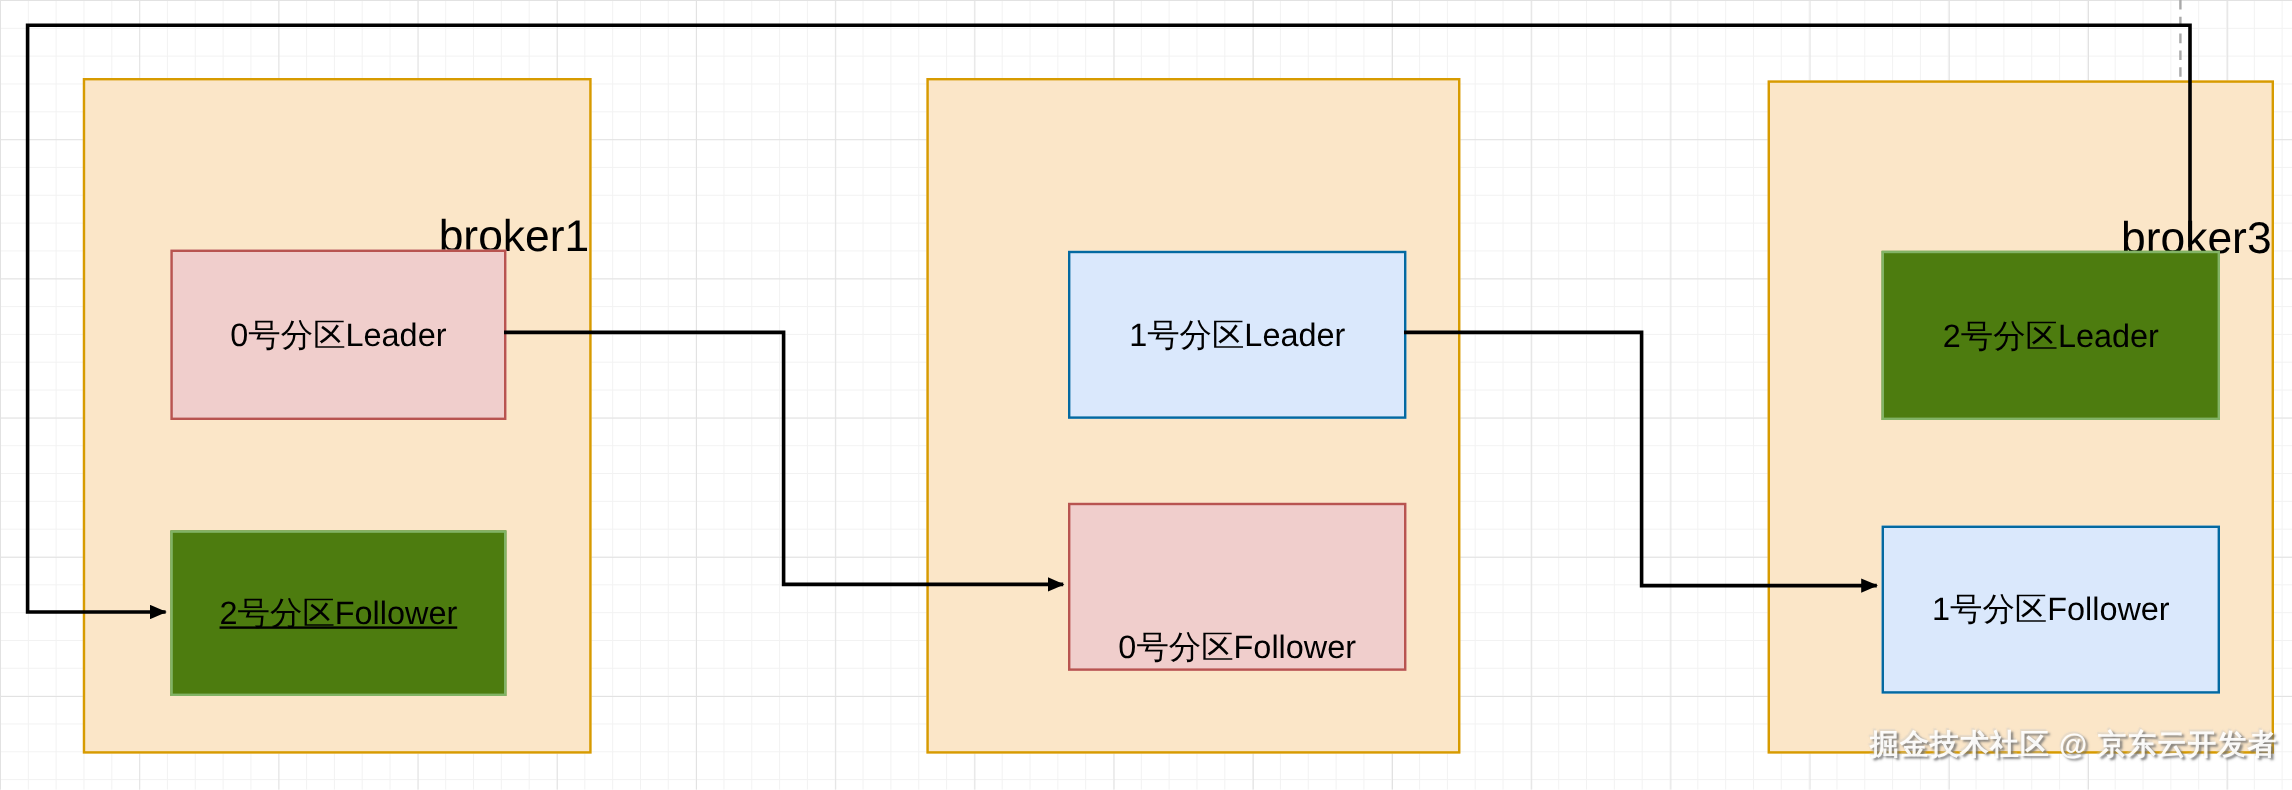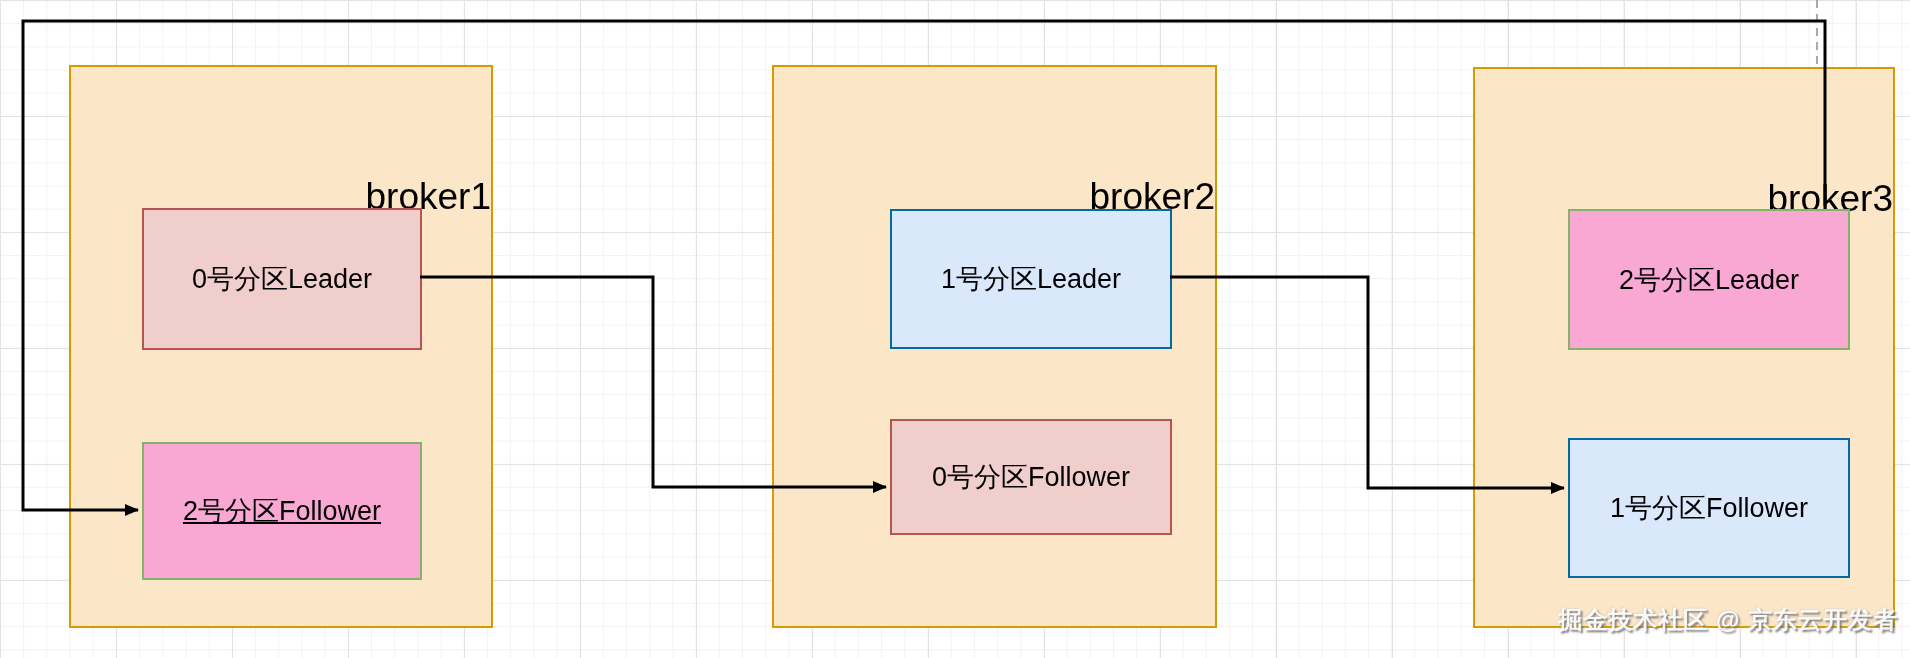--- a/index.html
+++ b/index.html
@@ -38,28 +38,28 @@
   }
   .pbox{
     position:absolute;
     box-sizing:border-box;
     display:flex;align-items:center;justify-content:center;
     font-size:27px;color:#000000;
     text-align:center;
     z-index:2;
   }
   .pbox.red{background:#f0cecc;border:2px solid #b85450;}
-  .pbox.green{background:#f9a8d4;border:2px solid #82b366;}
+  .pbox.green{background:#4d7c0f;border:2px solid #82b366;}
   .pbox.blue{background:#dae8fc;border:2px solid #0369a1;}
   
   #b1-leader{left:71px;top:141px;width:280px;height:142px;}
   #b1-follower{left:71px;top:375px;width:280px;height:138px;text-decoration:underline;}
   
   #b2-leader{left:116px;top:142px;width:282px;height:140px;}
-  #b2-follower{left:116px;top:352px;width:282px;height:116px;}
+  #b2-follower{left:116px;top:352px;width:282px;height:140px;align-items:flex-end;}
   
   #b3-leader{left:93px;top:140px;width:282px;height:141px;}
   #b3-follower{left:93px;top:369px;width:282px;height:140px;}
   .watermark{
     position:absolute;
     right:12px;bottom:22px;
     z-index:5;
     font-size:24px;font-weight:bold;
     letter-spacing:1px;
     color:rgba(255,255,255,0.92);
@@ -92,21 +92,20 @@
     <div class="broker-title">broker1</div>
     <div class="pbox red" id="b1-leader">
       <span>0号分区Leader</span>
     </div>
     <div class="pbox green" id="b1-follower">
       <span>2号分区Follower</span>
     </div>
   </div>
 
   <div class="broker" id="broker2">
-    <div class="broker-title">broker2</div>
     <div class="pbox blue" id="b2-leader">
       <span>1号分区Leader</span>
     </div>
     <div class="pbox red" id="b2-follower">
       <span>0号分区Follower</span>
     </div>
   </div>
 
   <div class="broker" id="broker3">
     <div class="broker-title">broker3</div>

